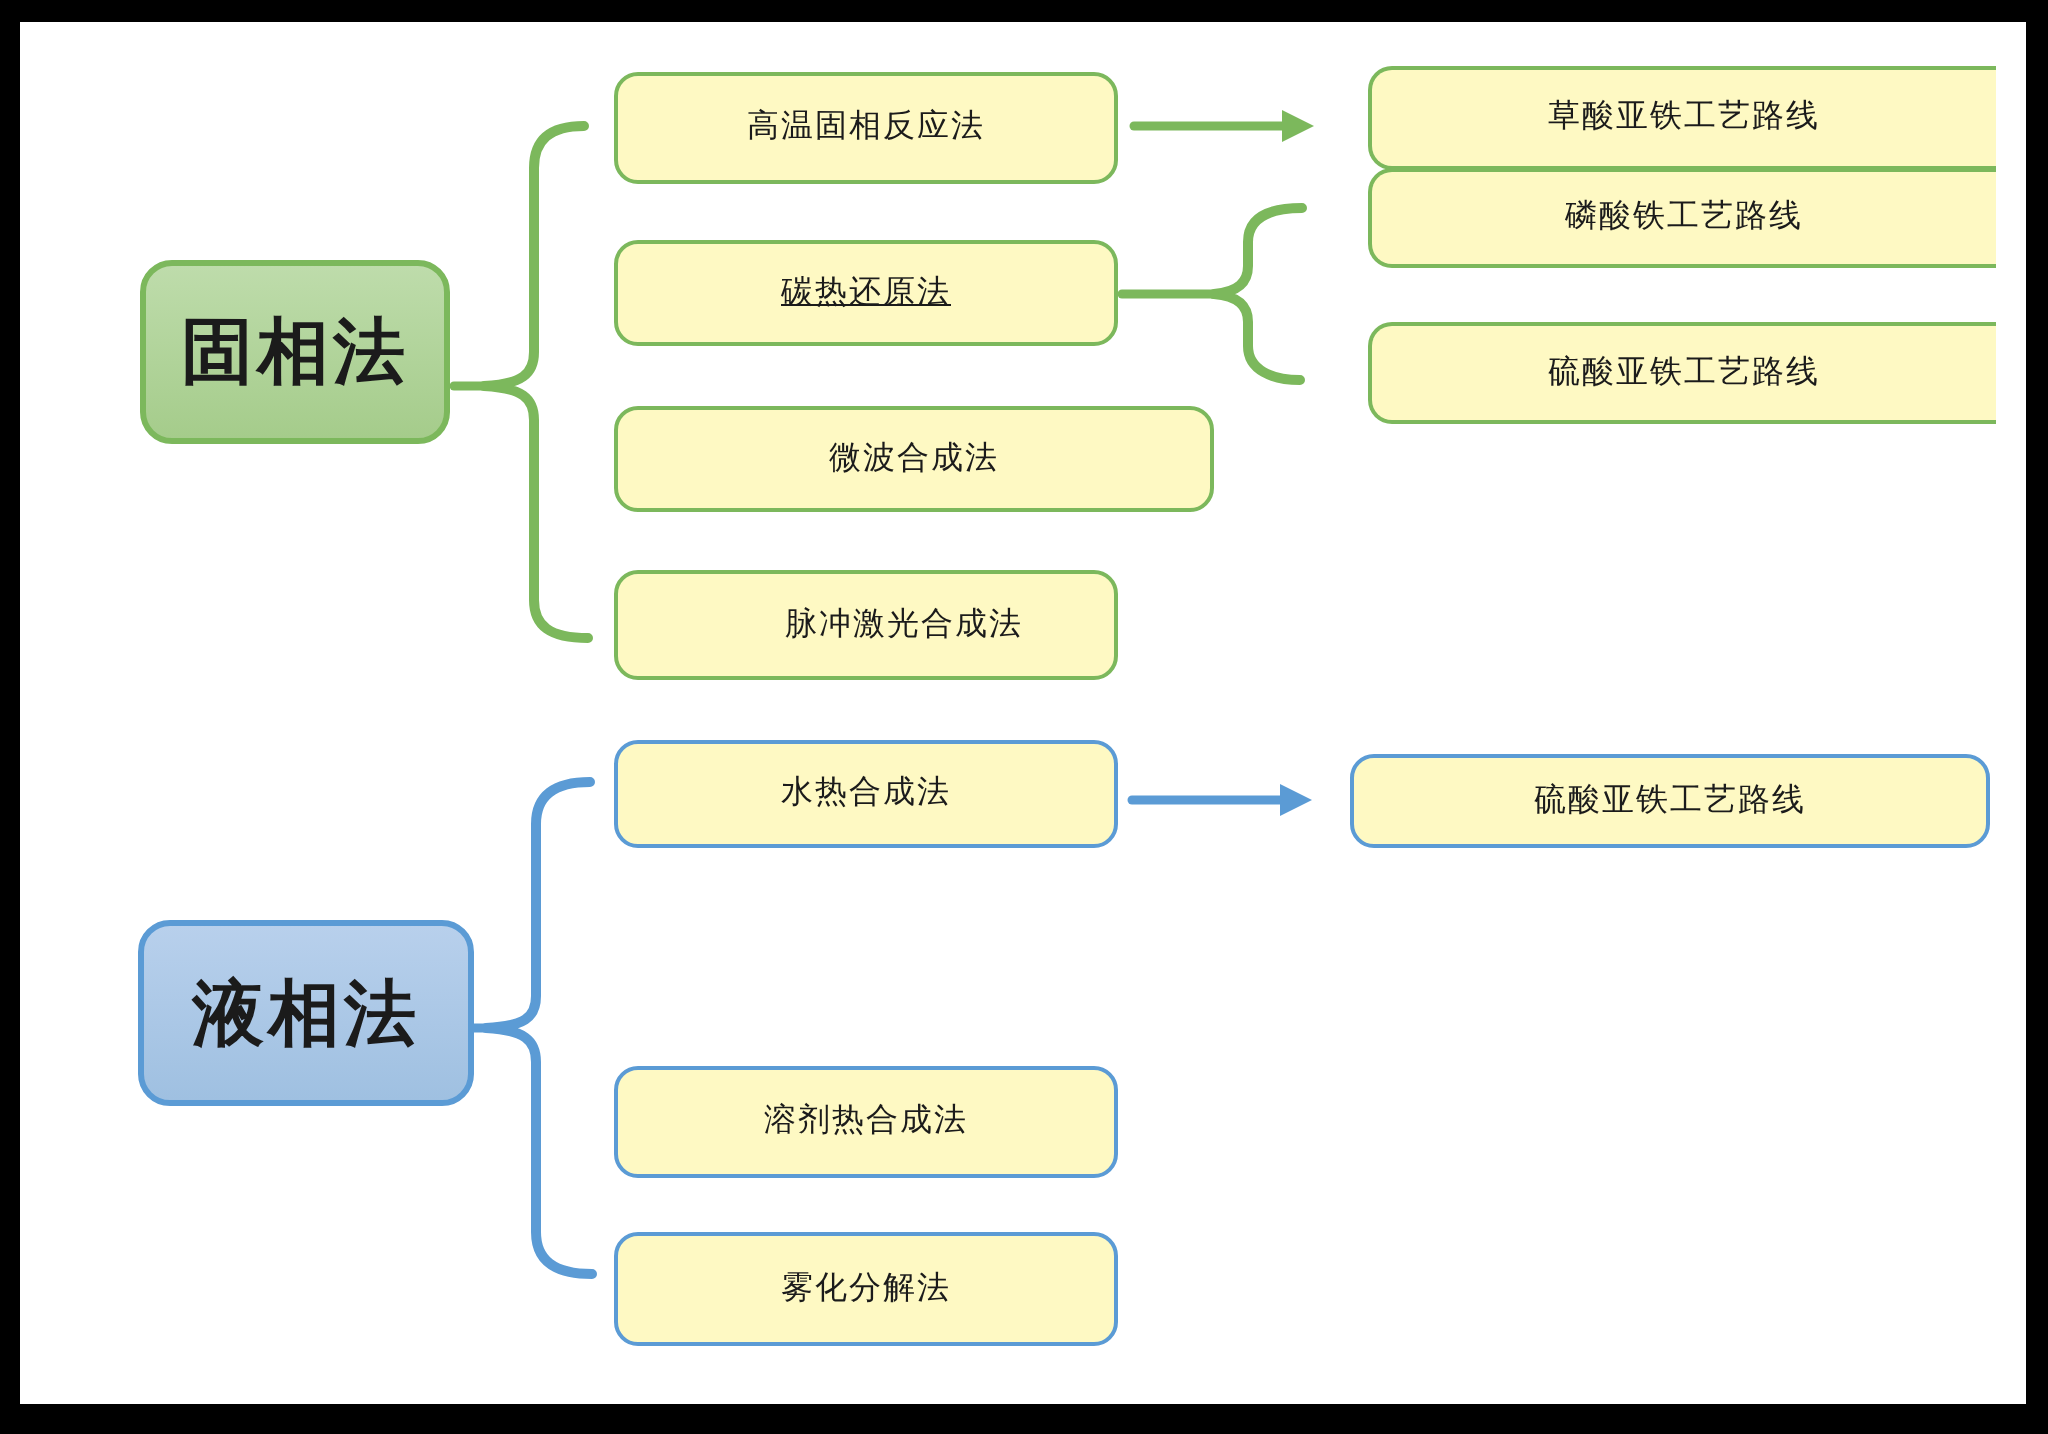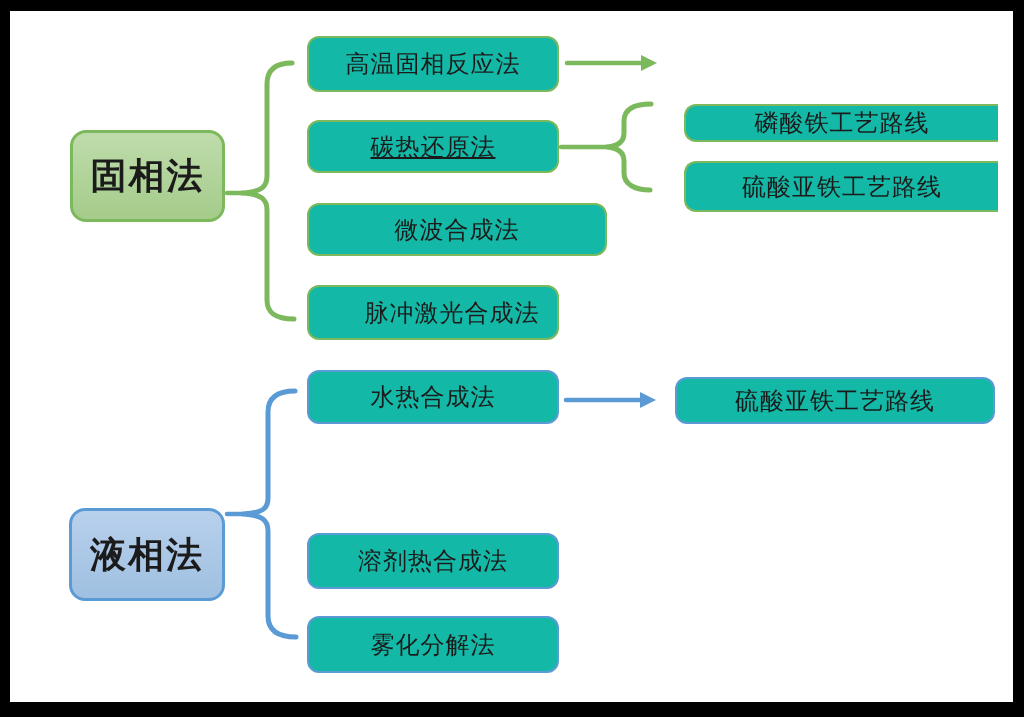--- a/index.html
+++ b/index.html
@@ -35,23 +35,23 @@
   .stroke-blue  { stroke: var(--blue-line, #5b9bd5);  fill: none; stroke-linecap: round; stroke-linejoin: round; }
   .fill-green { fill: var(--green-line, #7cb85c); stroke: none; }
   .fill-blue  { fill: var(--blue-line, #5b9bd5);  stroke: none; }
 
   .node {
     position: absolute;
     box-sizing: border-box;
     display: flex;
     align-items: center;
     justify-content: center;
-    background: #14b8a6;
+    background: #fef9c3;
     color: var(--text, #1b1b1b);
-    font-size: 24px;
+    font-size: 16px;
     letter-spacing: 1px;
     white-space: nowrap;
     line-height: 1;
   }
   .root-node {
     font-size: 36px;
     font-weight: bold;
     letter-spacing: 2px;
     border-radius: 16px;
   }
@@ -106,23 +106,24 @@
     <polygon class="fill-blue" points="640,392 656,400 640,408"></polygon>
   </svg>
 
   <div class="node root-node root-green" style="left:70px; top:130px; width:155px; height:92px;">固相法</div>
 
   <div class="node method-green" style="left:307px; top:36px;  width:252px; height:56px;">高温固相反应法</div>
   <div class="node method-green" style="left:307px; top:120px; width:252px; height:53px;text-decoration:underline;">碳热还原法</div>
   <div class="node method-green" style="left:307px; top:203px; width:300px; height:53px;">微波合成法</div>
   <div class="node method-green" style="left:307px; top:285px; width:252px; height:55px;padding-left:38px;">脉冲激光合成法</div>
 
-  <div class="node route-green-clipped" style="left:684px; top:104px;  width:314px; height:38px;">磷酸铁工艺路线</div>
+  <div class="node route-green-clipped" style="left:684px; top:33px;  width:314px; height:52px;">草酸亚铁工艺路线</div>
+  <div class="node route-green-clipped" style="left:684px; top:84px;  width:314px; height:50px;">磷酸铁工艺路线</div>
   <div class="node route-green-clipped" style="left:684px; top:161px; width:314px; height:51px;">硫酸亚铁工艺路线</div>
 
-  <div class="node root-node root-blue" style="left:69px; top:460px; width:156px; height:93px;margin-top:48px;">液相法</div>
+  <div class="node root-node root-blue" style="left:69px; top:460px; width:168px; height:93px;">液相法</div>
 
   <div class="node method-blue" style="left:307px; top:370px; width:252px; height:54px;">水热合成法</div>
   <div class="node method-blue" style="left:307px; top:533px; width:252px; height:56px;text-align:center;">溶剂热合成法</div>
   <div class="node method-blue" style="left:307px; top:616px; width:252px; height:57px;">雾化分解法</div>
 
   <div class="node route-blue" style="left:675px; top:377px; width:320px; height:47px;">硫酸亚铁工艺路线</div>
 </div>
 
 </body></html>

